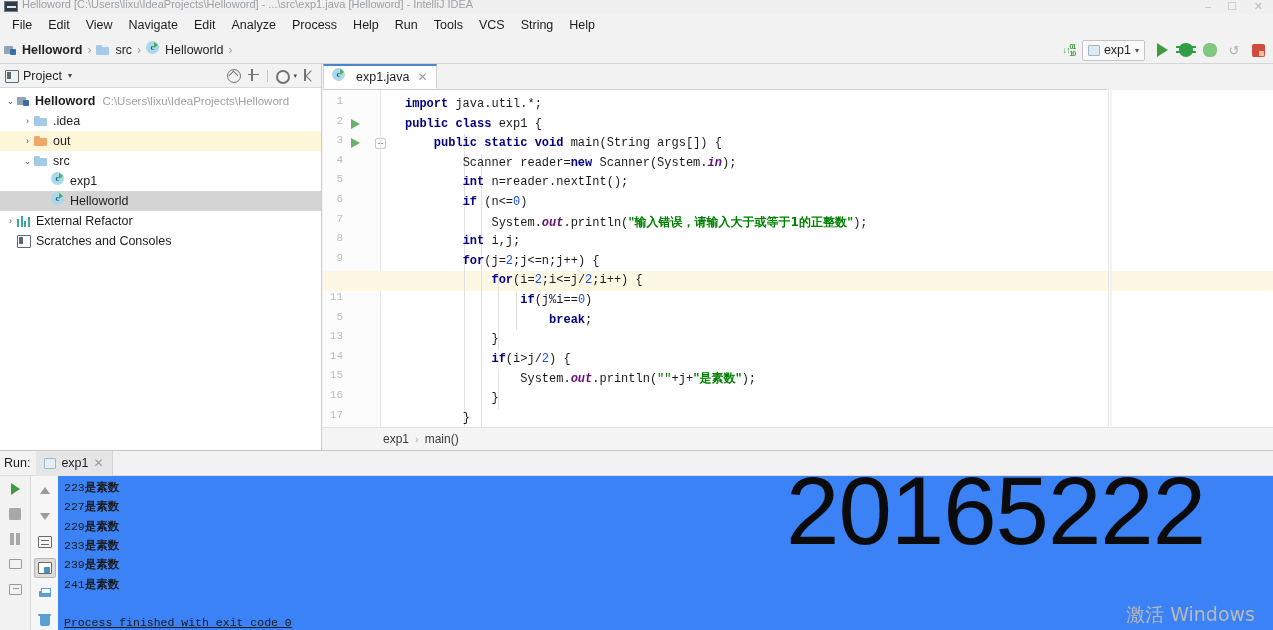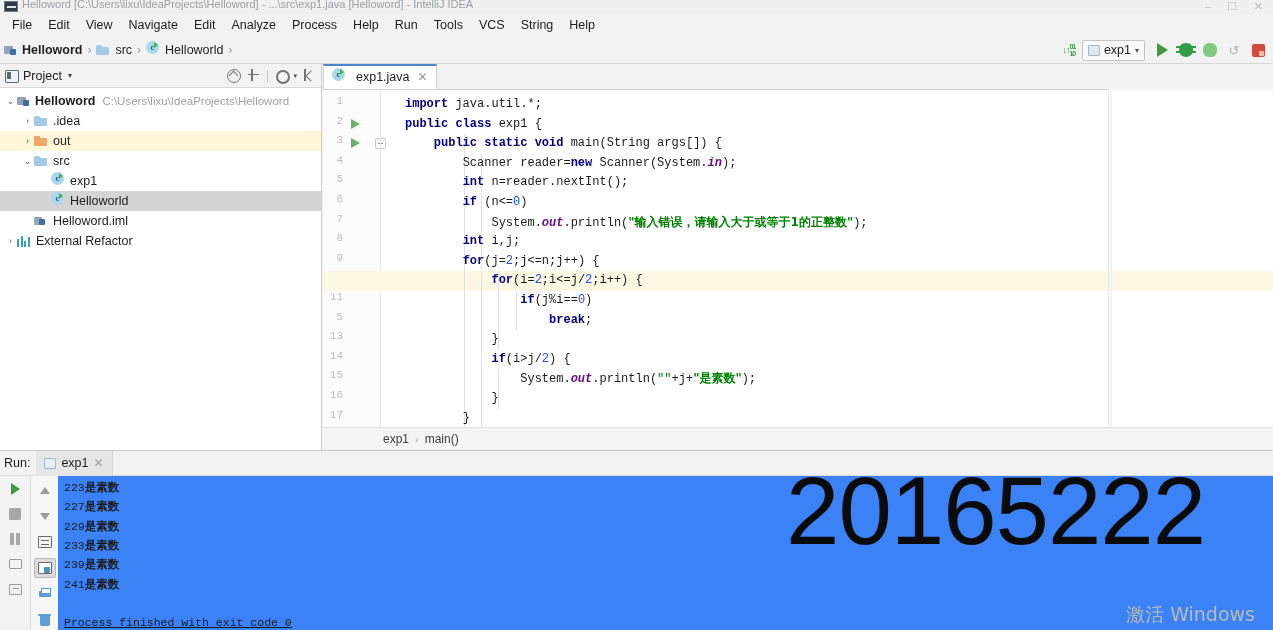--- a/index.html
+++ b/index.html
@@ -340,34 +340,34 @@
       <div class="tnode" style="padding-left: 38px;">
         <span class="twist"></span>
         <span class="ic-class"></span>
         <span class="tname">exp1</span>
       </div>
       <div class="tnode selected" style="padding-left: 38px;">
         <span class="twist"></span>
         <span class="ic-class"></span>
         <span class="tname">Helloworld</span>
       </div>
-      <div class="tnode" style="padding-left: 21px;">
-        <span class="twist"></span>
-        <span class="ic-iml"></span>
-        <span class="tname">Helloword.iml</span>
-      </div>
       <div class="tnode" style="padding-left: 4px;">
         <span class="twist">›</span>
         <span class="ic-lib">
           <i style="height:8px"></i>
           <i style="height:11px"></i>
           <i style="height:6px"></i>
           <i style="height:10px"></i>
         </span>
         <span class="tname">External Refactor</span>
+      </div>
+      <div class="tnode" style="padding-left: 4px;">
+        <span class="twist"></span>
+        <span class="ic-scr"></span>
+        <span class="tname">Scratches and Consoles</span>
       </div>
     </div>
 </div>
 
 <div id="editor-area">
   <div id="tabstrip">
     <div class="etab">
       <span class="ic-class"></span>
       <span>exp1.java</span>
       <span class="tab-x">✕</span>

